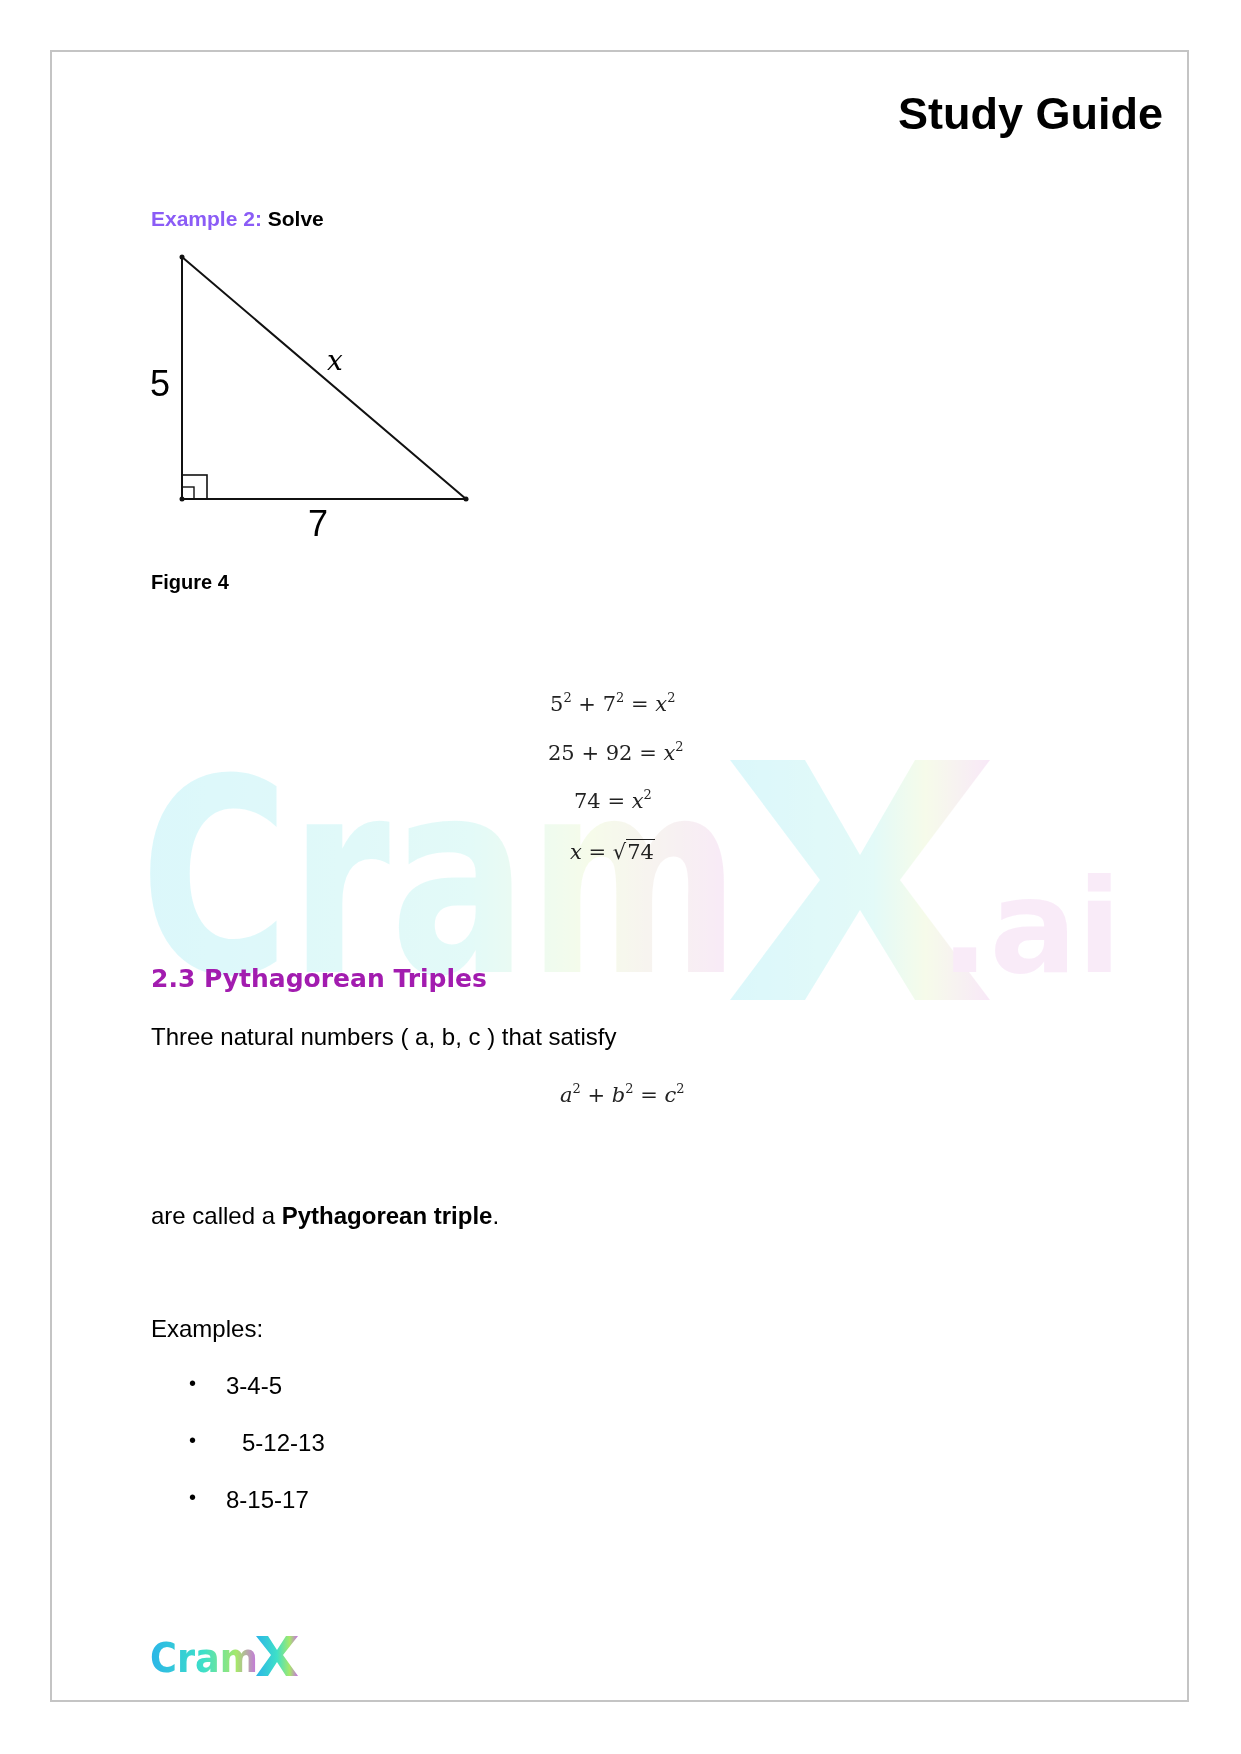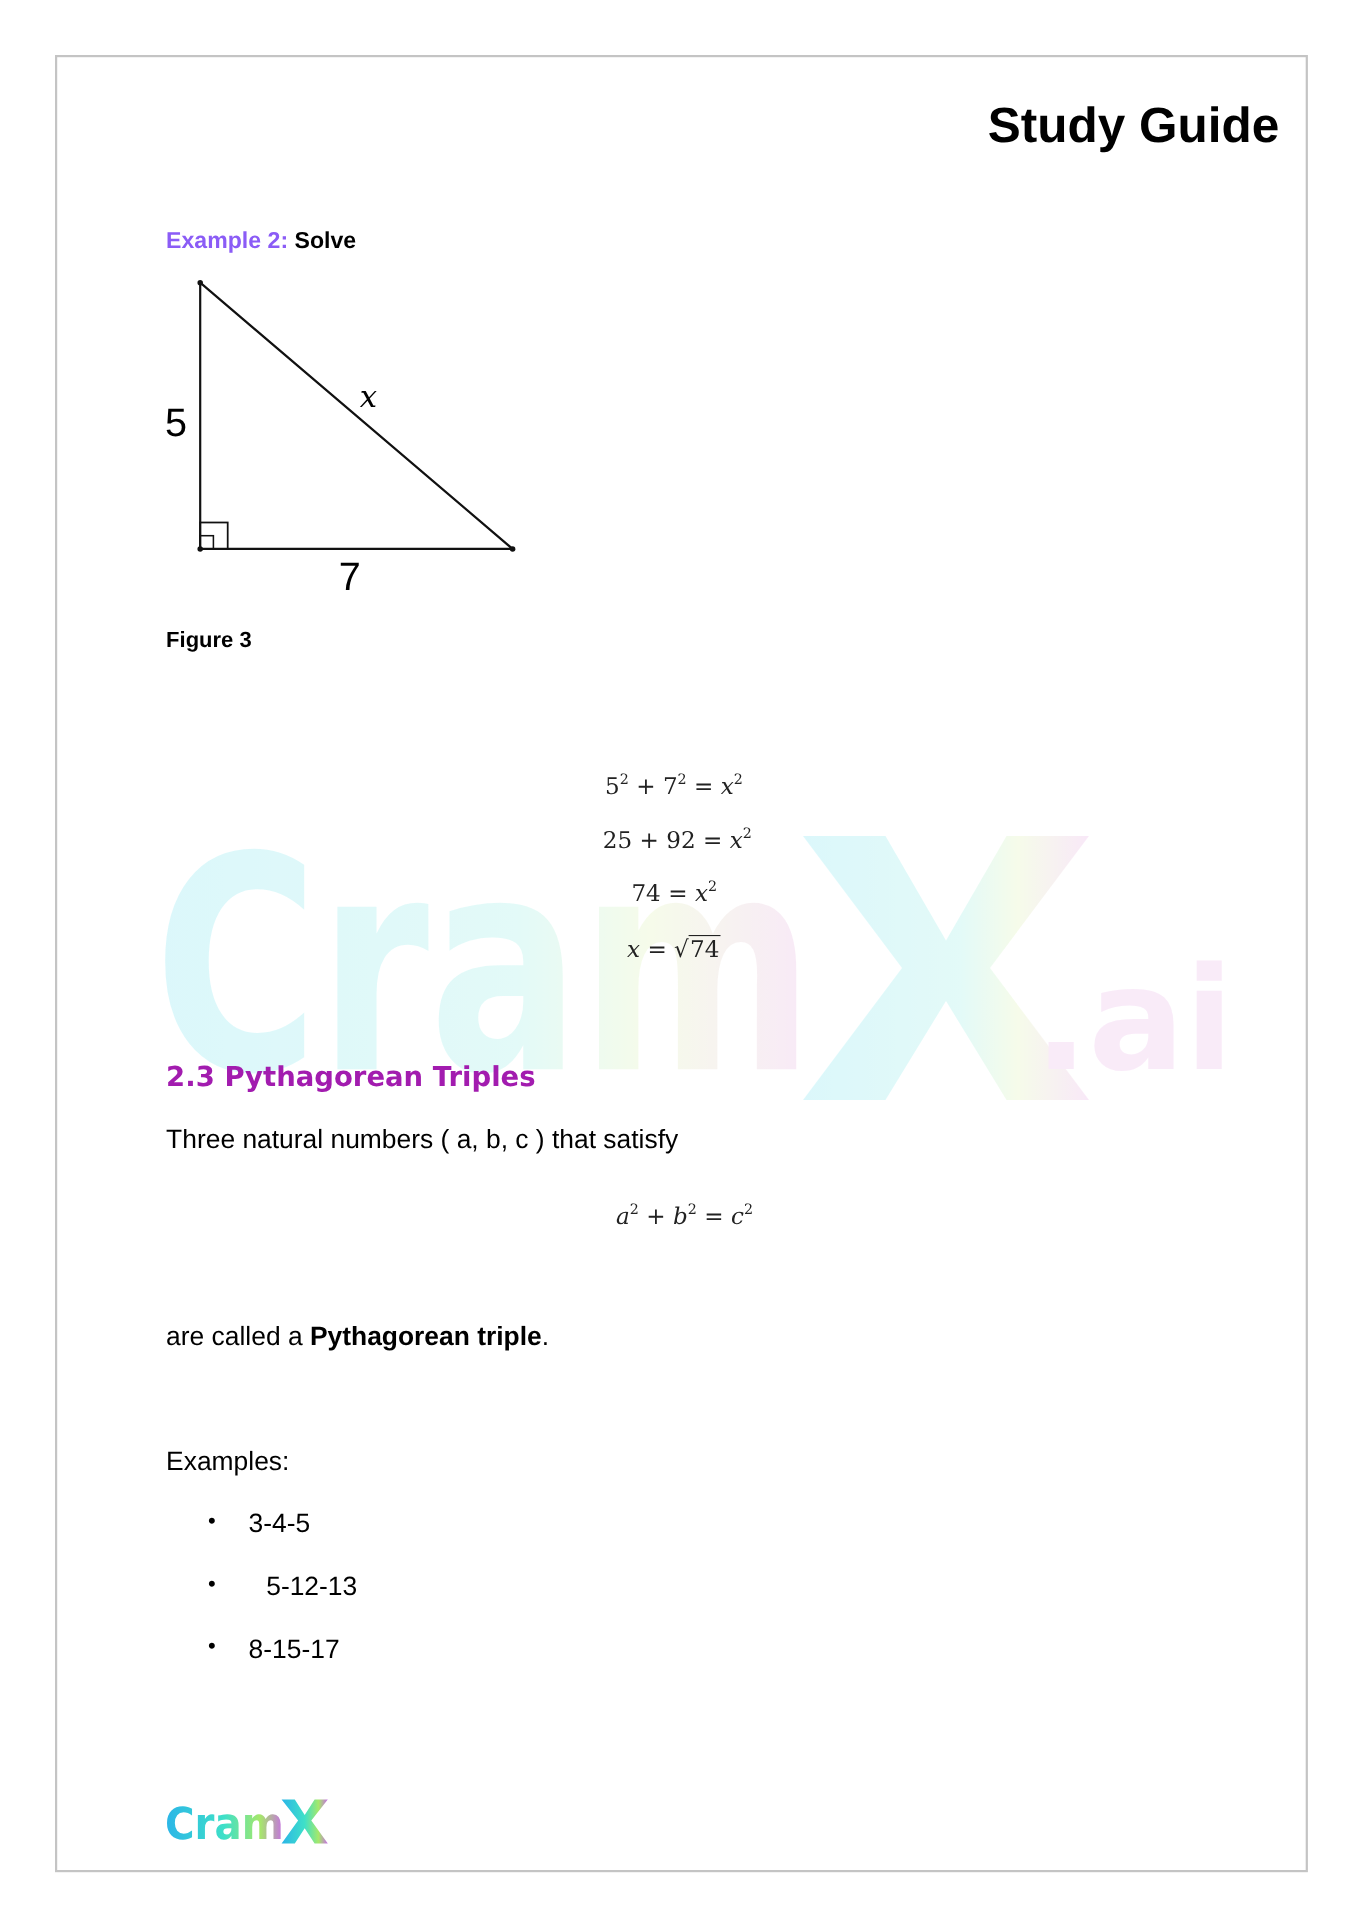--- a/index.html
+++ b/index.html
@@ -3,21 +3,21 @@
 <meta charset="utf-8">
 <style>
   html, body { margin:0; padding:0; background:#ffffff; }
   body { width:1241px; height:1754px; position:relative; overflow:hidden; font-family:"Liberation Sans", sans-serif; color:#000; }
   .page { position:absolute; left:50px; top:50px; width:1139px; height:1652px; border:2px solid #c4c4c4; box-sizing:border-box; background:#fff; }
   .abs { position:absolute; white-space:nowrap; }
   .title { font-weight:bold; font-size:45px; }
   .ex-label { font-weight:bold; font-size:21px; }
   .ex-green { color:#8b5cf6; }
   .fig-cap { font-weight:bold; font-size:20px; }
-  .math { font-family:"DejaVu Serif", serif; font-size:21px; color:#222;margin-top:11px; }
+  .math { font-family:"DejaVu Serif", serif; font-size:21px; color:#222; }
   .math i { font-style:italic; }
   .math sup { font-size:13px; vertical-align:9px; line-height:0; }
   .heading { font-family:"DejaVu Sans", sans-serif; font-weight:bold; font-size:25px; color:#a21caf; }
   .body-text { font-size:24px; }
   .bullet { font-size:20px; }
   .watermark { position:absolute; left:140px; top:760px; width:975px; height:240px; opacity:0.5; pointer-events:none; }
   .sqrt-bar { border-top:1.5px solid #222; padding:0 1px; }
 </style>
 </head>
 <body>
@@ -50,21 +50,21 @@
   <rect x="42" y="230" width="25" height="24" fill="none" stroke="#111" stroke-width="1.6"></rect>
   <rect x="42" y="242" width="12" height="12" fill="none" stroke="#111" stroke-width="1.4"></rect>
   <circle cx="42" cy="12" r="2.5" fill="#111"></circle>
   <circle cx="42" cy="254" r="2.5" fill="#111"></circle>
   <circle cx="326" cy="254" r="2.5" fill="#111"></circle>
 </svg>
 <div class="abs" style="left:150px; top:363px; font-size:36px;">5</div>
 <div class="abs" style="left:308px; top:503px; font-size:36px;">7</div>
 <div class="abs" style="left:327px; top:344px; font-size:28px; font-style:italic; font-family:'DejaVu Serif', serif;">x</div>
 
-<div class="abs fig-cap" style="left:151px; top:571px;">Figure 3</div>
+<div class="abs fig-cap" style="left:151px; top:571px;">Figure 4</div>
 
 <div class="abs math" style="left:550px; top:692px;">
   <span>5</span><sup>2</sup>
   <span>+</span>
   <span>7</span><sup>2</sup>
   <span>=</span>
   <i>x</i><sup>2</sup>
 </div>
 <div class="abs math" style="left:548px; top:741px;">
   <span>25</span>

